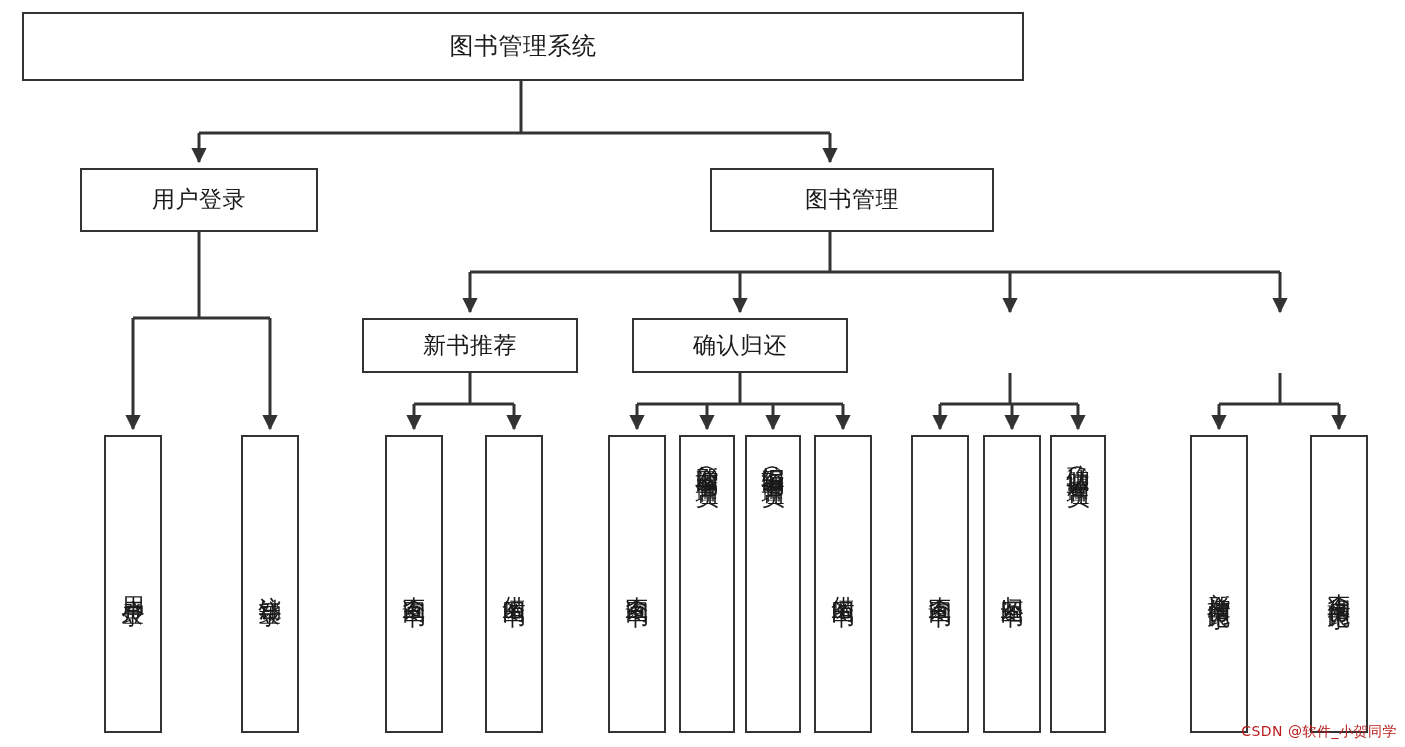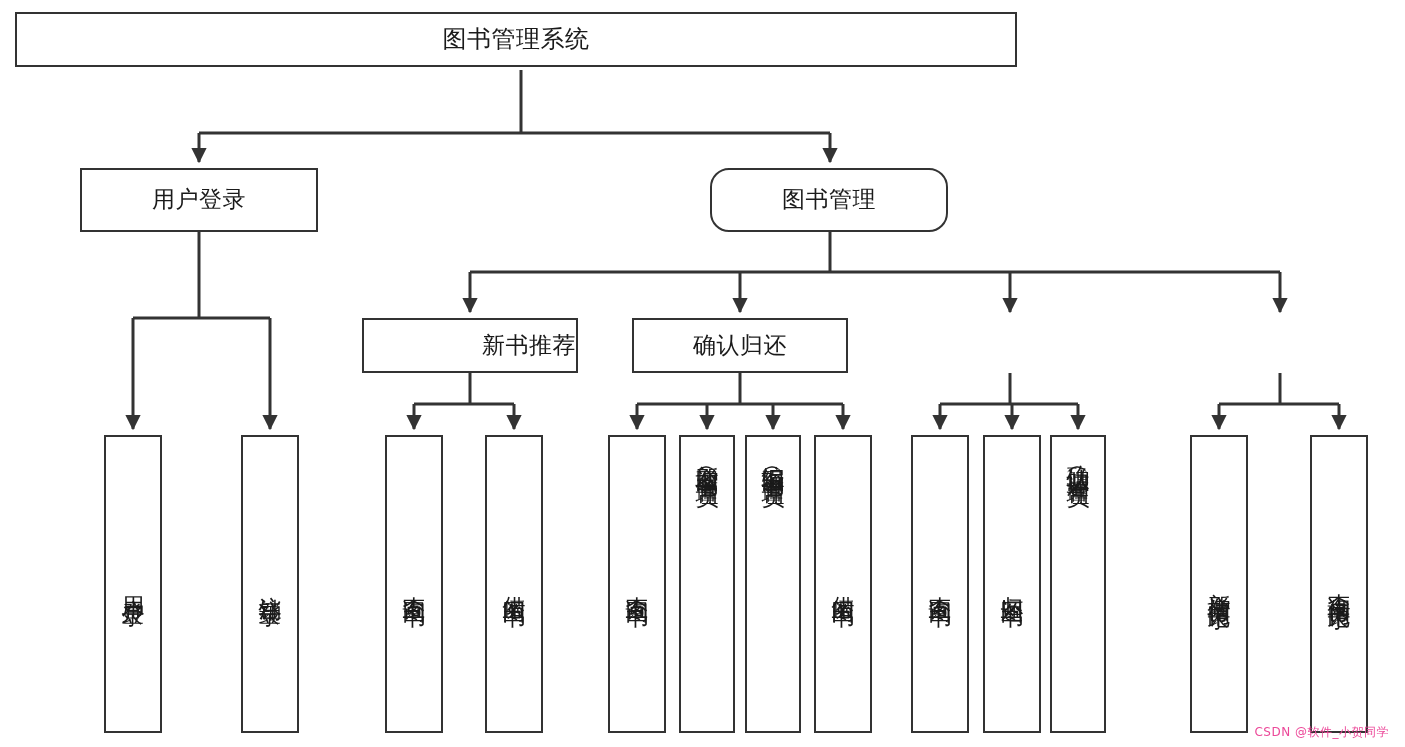--- a/index.html
+++ b/index.html
@@ -60,24 +60,24 @@
     letter-spacing: 3px;
     line-height: 1;
     text-align: center;
   }
   .node.vertical.centered {
     align-items: center;
     padding-top: 0;
   }
   .watermark {
     position: absolute;
-    right: 16px;
+    right: 8px;
     bottom: 6px;
-    font-size: 12px;
-    color: #ec4899;
+    font-size: 14px;
+    color: #b91c1c;
     z-index: 5;
     white-space: nowrap;
     letter-spacing: 0.5px;
   }
 </style>
 </head>
 <body>
 
 <div id="diagram-root">
 
@@ -124,32 +124,32 @@
       <path d="M 1012 404 L 1012 429" marker-end="url(#arrow)"></path>
       <path d="M 1078 404 L 1078 429" marker-end="url(#arrow)"></path>
 
       <path d="M 1280 373 L 1280 404"></path>
       <path d="M 1219 404 L 1339 404"></path>
       <path d="M 1219 404 L 1219 429" marker-end="url(#arrow)"></path>
       <path d="M 1339 404 L 1339 429" marker-end="url(#arrow)"></path>
     </g>
   </svg>
 
-  <div class="node root horizontal" style="left:15px; top:12px; width:1002px; height:55px;">
+  <div class="node root horizontal" style="left:22px; top:12px; width:1002px; height:69px;">
     <span class="node-label">图书管理系统</span>
   </div>
 
   <div class="node horizontal" style="left:80px; top:168px; width:238px; height:64px;">
     <span class="node-label">用户登录</span>
   </div>
-  <div class="node horizontal" style="left:710px; top:168px; width:238px; height:64px;border-radius:19px;">
+  <div class="node horizontal" style="left:710px; top:168px; width:284px; height:64px;">
     <span class="node-label">图书管理</span>
   </div>
 
-  <div class="node horizontal" style="left:362px; top:318px; width:216px; height:55px;justify-content:flex-end;">
+  <div class="node horizontal" style="left:362px; top:318px; width:216px; height:55px;">
     <span class="node-label">新书推荐</span>
   </div>
   <div class="node horizontal" style="left:632px; top:318px; width:216px; height:55px;">
     <span class="node-label">确认归还</span>
   </div>
 
   <div class="node vertical centered" style="left:104px; top:435px; width:58px; height:298px;">
     <span class="node-label">用户登录</span>
   </div>
   <div class="node vertical centered" style="left:241px; top:435px; width:58px; height:298px;">

